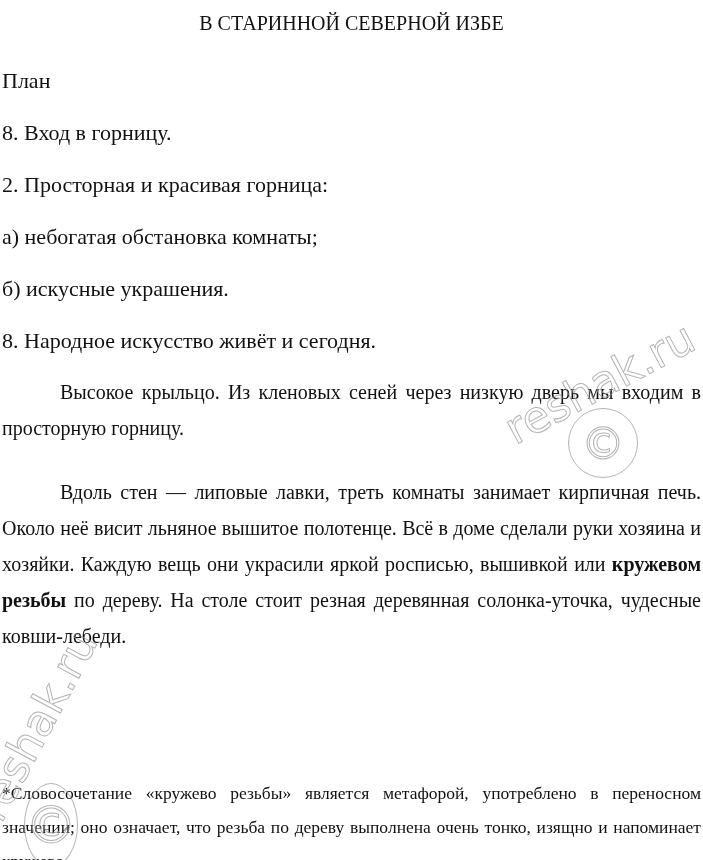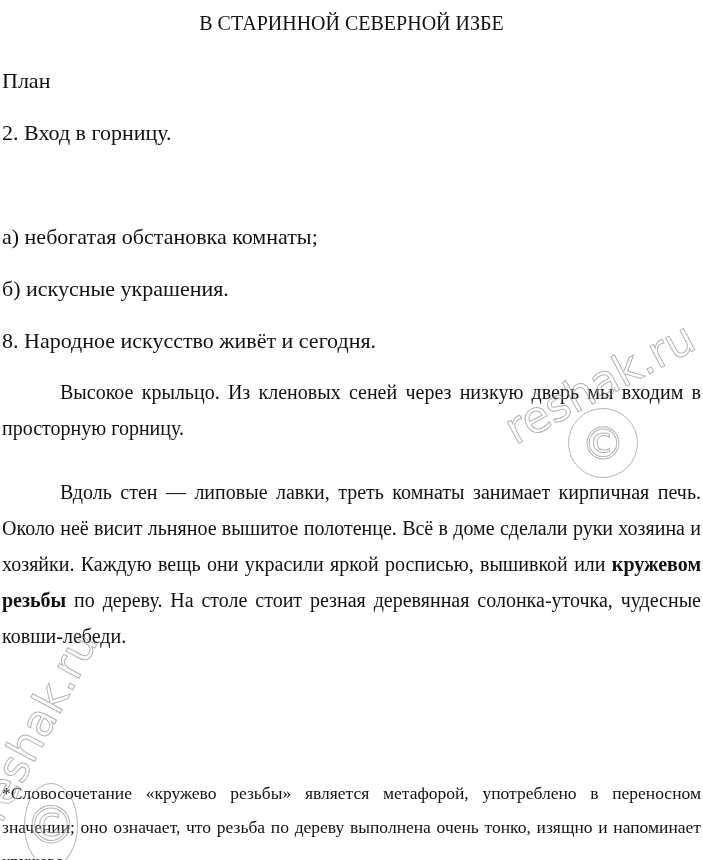--- a/index.html
+++ b/index.html
@@ -90,21 +90,22 @@
   </style>
 </head>
 <body>
 
 <div class="page">
 
   <div class="title">В СТАРИННОЙ СЕВЕРНОЙ ИЗБЕ</div>
 
   <div class="line" style="top:61px;">План</div>
 
-  <div class="line" style="top:113px;">2. Вход в горницу.</div>
+  <div class="line" style="top:113px;">8. Вход в горницу.</div>
+  <div class="line" style="top:165px;">2. Просторная и красивая горница:</div>
   <div class="line" style="top:269px;">б) искусные украшения.</div>
   <div class="line" style="top:217px;">а) небогатая обстановка комнаты;</div>
   <div class="line" style="top:321px;">8. Народное искусство живёт и сегодня.</div>
 
   <div class="para" style="top:366px;"><span class="indent"></span><span>Высокое крыльцо. Из кленовых сеней через низкую дверь мы входим в просторную горницу.</span></div>
 
   <div class="para" style="top:466px;"><span class="indent"></span><span>Вдоль стен — липовые лавки, треть комнаты занимает кирпичная печь. Около неё висит льняное вышитое полотенце. Всё в доме сделали руки хозяина и хозяйки. Каждую вещь они украсили яркой росписью, вышивкой или </span><b>кружевом резьбы</b><span> по дереву. На столе стоит резная деревянная солонка-уточка, чудесные ковши-лебеди.</span></div>
 
 
   <div class="footnote" style="top:768px;">*Словосочетание «кружево резьбы» является метафорой, употреблено в переносном значении; оно означает, что резьба по дереву выполнена очень тонко, изящно и напоминает кружево.</div>

